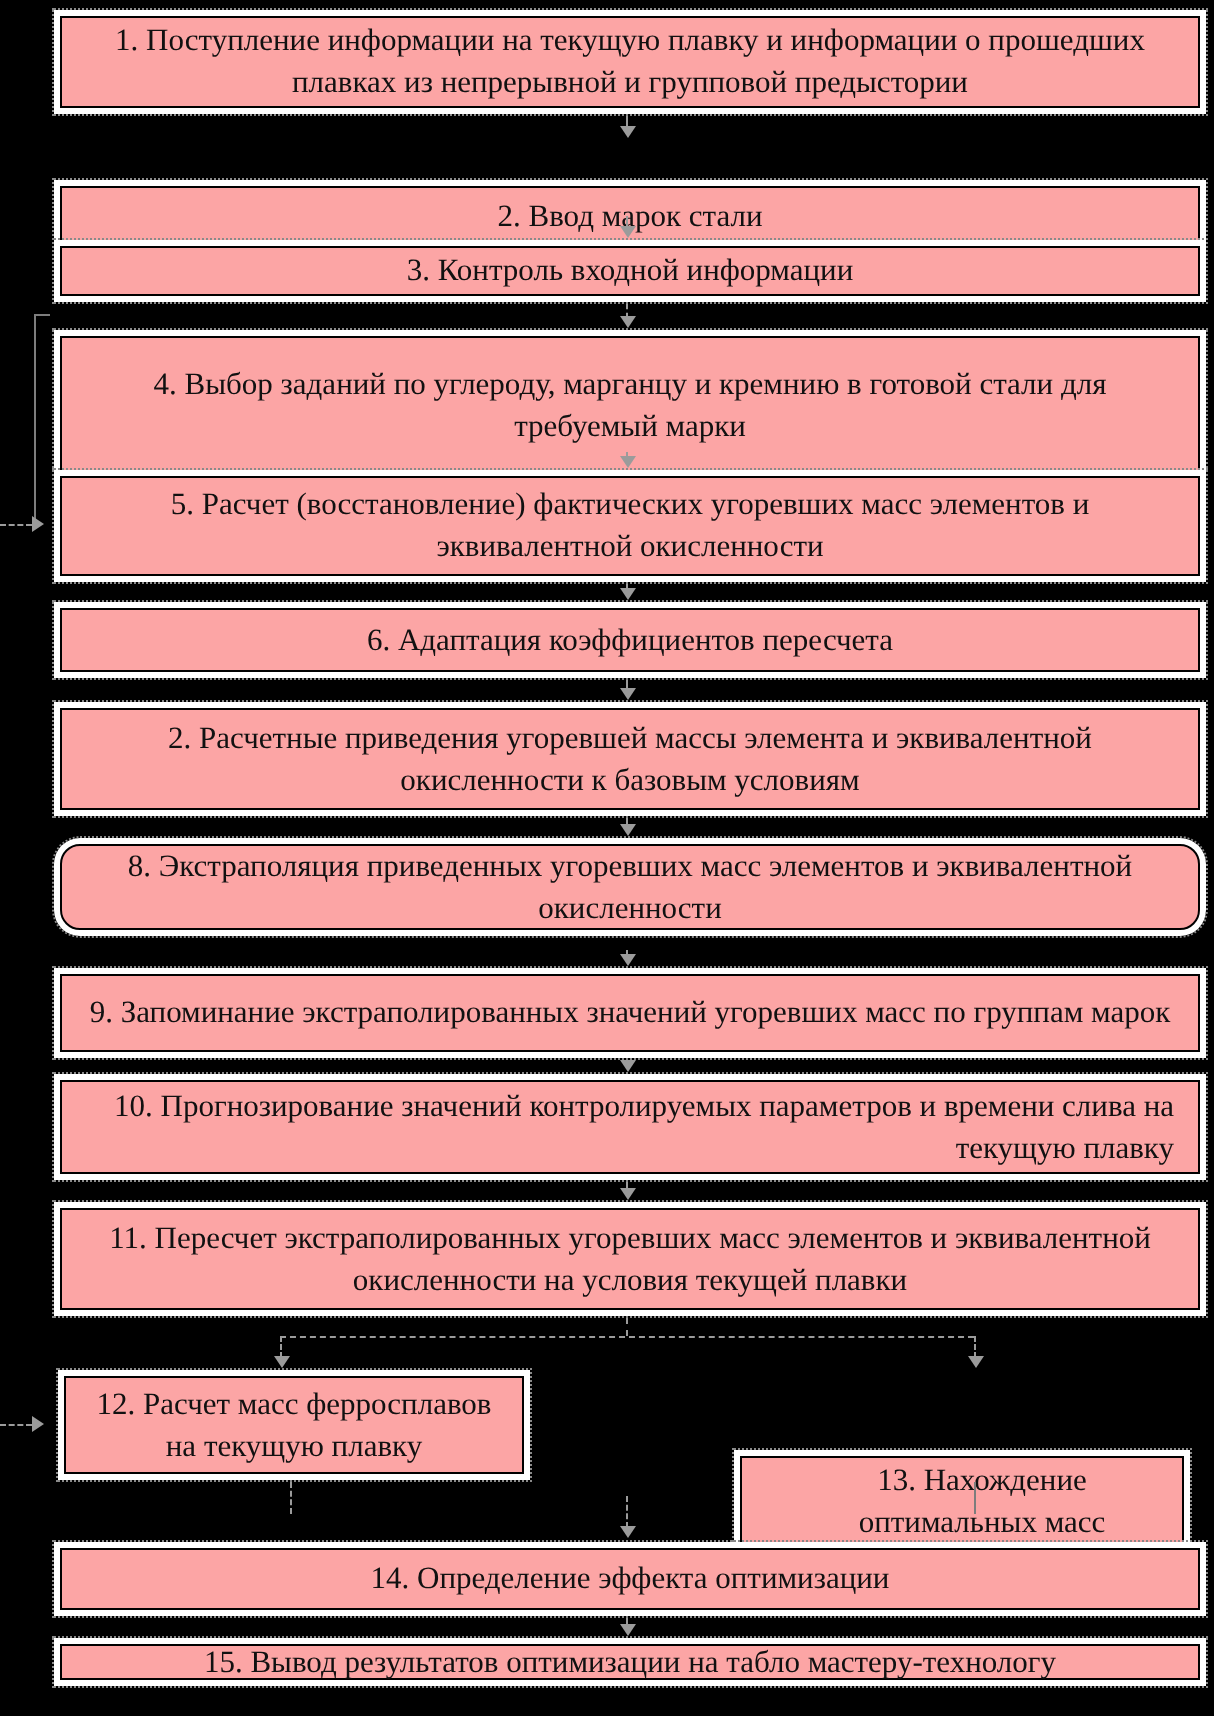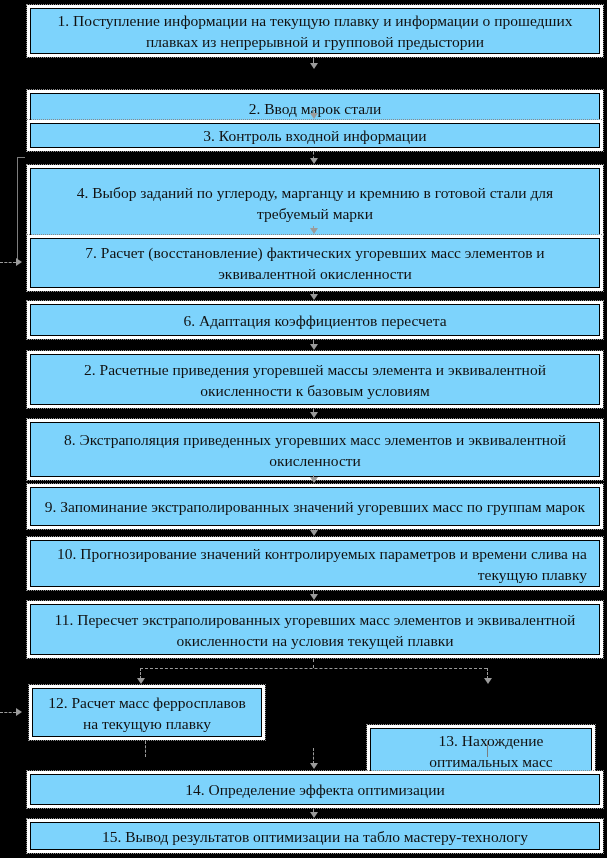--- a/index.html
+++ b/index.html
@@ -1,42 +1,42 @@
 <!DOCTYPE html>
 <html><head>
 <meta charset="utf-8">
 <style>
   html,body{margin:0;padding:0;background:#000;}
   #canvas{
     position:relative;width:607px;height:858px;background:#000;
     font-family:"Liberation Serif","DejaVu Serif",serif;overflow:hidden;
   }
   .fbox{
-    position:absolute;background:#7dd3fc;border:1px solid #000;box-sizing:border-box;
+    position:absolute;background:#fca5a5;border:1px solid #000;box-sizing:border-box;
     box-shadow:0 0 0 3px #fff;outline:1px dotted #8a8a8a;outline-offset:3px;
     display:flex;align-items:center;justify-content:center;text-align:center;
     color:#111;font-size:15.5px;line-height:21px;padding:2px 12px;
   }
   .wide{left:30px;width:570px;}
   
   .b1{top:8px;height:46px;}
   .b2{top:73px;height:31px;margin-top:20px;}
   .b3{top:123px;height:25px;}
   .b4{top:168px;height:70px;}
   .b5{top:238px;height:50px;}
   .b6{top:304px;height:32px;}
   .b7{top:354px;height:51px;}
-  .b8{top:422px;height:55px;}
+  .b8{top:422px;height:43px;border-radius:10px;}
   .b9{top:487px;height:39px;}
   .b10{top:540px;height:47px;text-align:right;}
   .b11{top:604px;height:51px;}
   .b12{top:688px;height:49px;left:32px;width:230px;}
   .b13{top:728px;height:67px;left:370px;width:222px;padding-left:32px;}
   .b14{top:774px;height:31px;}
-  .b15{top:822px;height:28px;}
+  .b15{top:822px;height:18px;}
   
   .dashv{position:absolute;width:0;border-left:1px dashed #9b9b9b;}
   .dashh{position:absolute;height:0;border-top:1px dashed #9b9b9b;}
   .solidv{position:absolute;width:0;border-left:1px solid #7d7d7d;}
   .solidh{position:absolute;height:0;border-top:1px solid #7d7d7d;}
   .ahd{position:absolute;width:0;height:0;border-left:4px solid transparent;
        border-right:4px solid transparent;border-top:6px solid #9b9b9b;}
   .ahr{position:absolute;width:0;height:0;border-top:4px solid transparent;
        border-bottom:4px solid transparent;border-left:6px solid #9b9b9b;}
 </style>
@@ -51,21 +51,21 @@
   <div class="fbox wide b2">
       <span>2. Ввод марок стали</span>
     </div>
   <div class="fbox wide b3">
       <span>3. Контроль входной информации</span>
     </div>
   <div class="fbox wide b4">
       <span>4. Выбор заданий по углероду, марганцу и кремнию в готовой стали для требуемый марки</span>
     </div>
   <div class="fbox wide b5">
-      <span>7. Расчет (восстановление) фактических угоревших масс элементов и эквивалентной окисленности</span>
+      <span>5. Расчет (восстановление) фактических угоревших масс элементов и эквивалентной окисленности</span>
     </div>
   <div class="fbox wide b6">
       <span>6. Адаптация коэффициентов пересчета</span>
     </div>
   <div class="fbox wide b7">
       <span>2. Расчетные приведения угоревшей массы элемента и эквивалентной окисленности к базовым условиям</span>
     </div>
   <div class="fbox wide b8">
       <span>8. Экстраполяция приведенных угоревших масс элементов и эквивалентной окисленности</span>
     </div>

